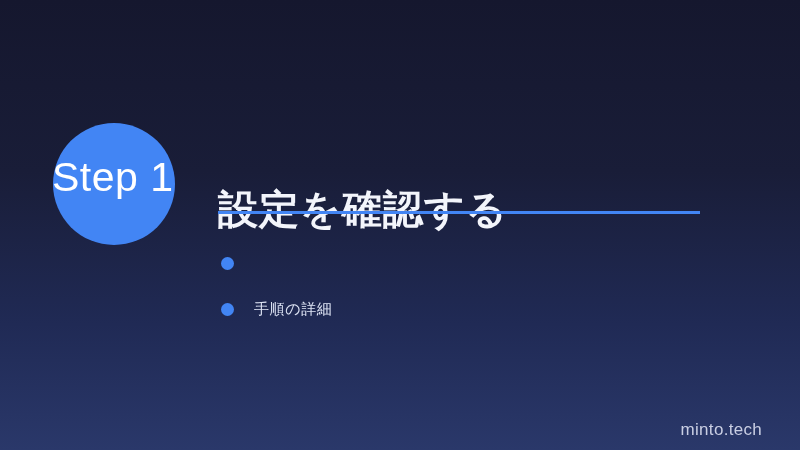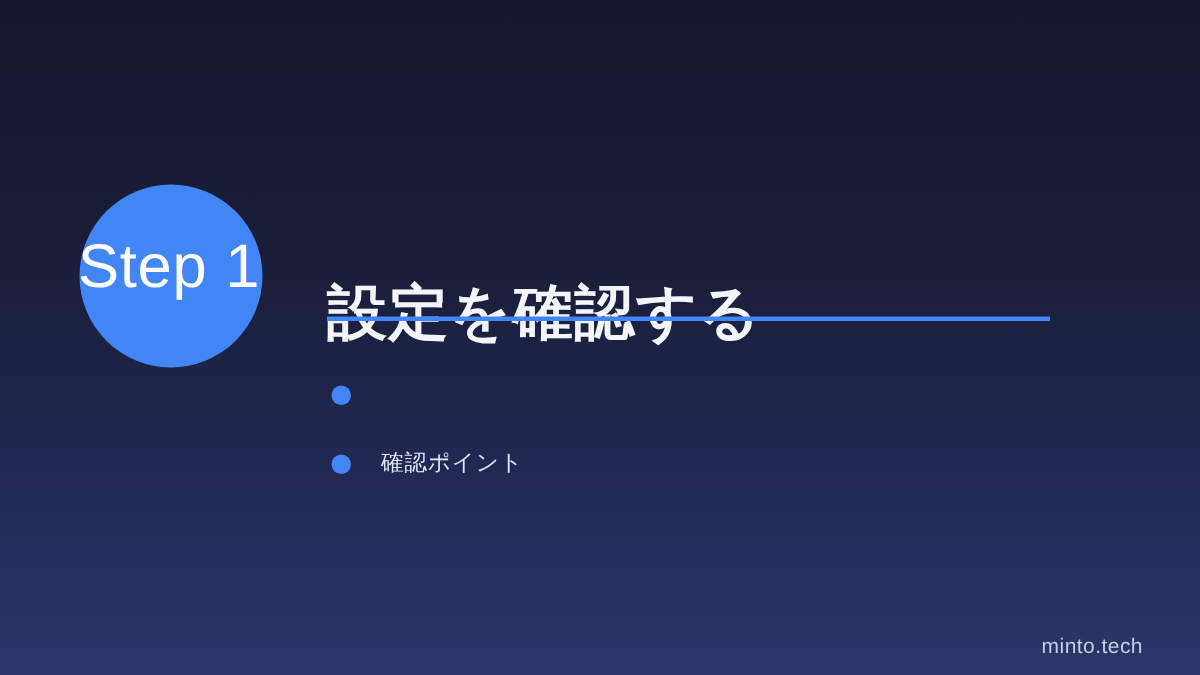--- a/index.html
+++ b/index.html
@@ -100,21 +100,21 @@
     color: #dfe5f5;
     white-space: nowrap;
     letter-spacing: 0.6px;
   }
 
   
   .footer-brand {
     position: absolute;
     right: 38px;
     top: 420px;
-    font-size: 14px;
+    font-size: 17px;
     line-height: 20px;
     color: #c9cee3;
     letter-spacing: 0.3px;
     white-space: nowrap;
   }
 </style>
 </head>
 <body>
 
 <div class="slide">
@@ -127,21 +127,21 @@
   <div class="divider"></div>
 
   <div class="bullets">
 
     <div class="bullet-row">
       <span class="bullet-dot"></span>
     </div>
 
     <div class="bullet-row">
       <span class="bullet-dot"></span>
-      <span class="bullet-text">確認ポイント</span>
+      <span class="bullet-text">手順の詳細</span>
     </div>
 
 
   </div>
 
   <div class="footer-brand">minto.tech</div>
 
 </div>
 
 </body></html>

